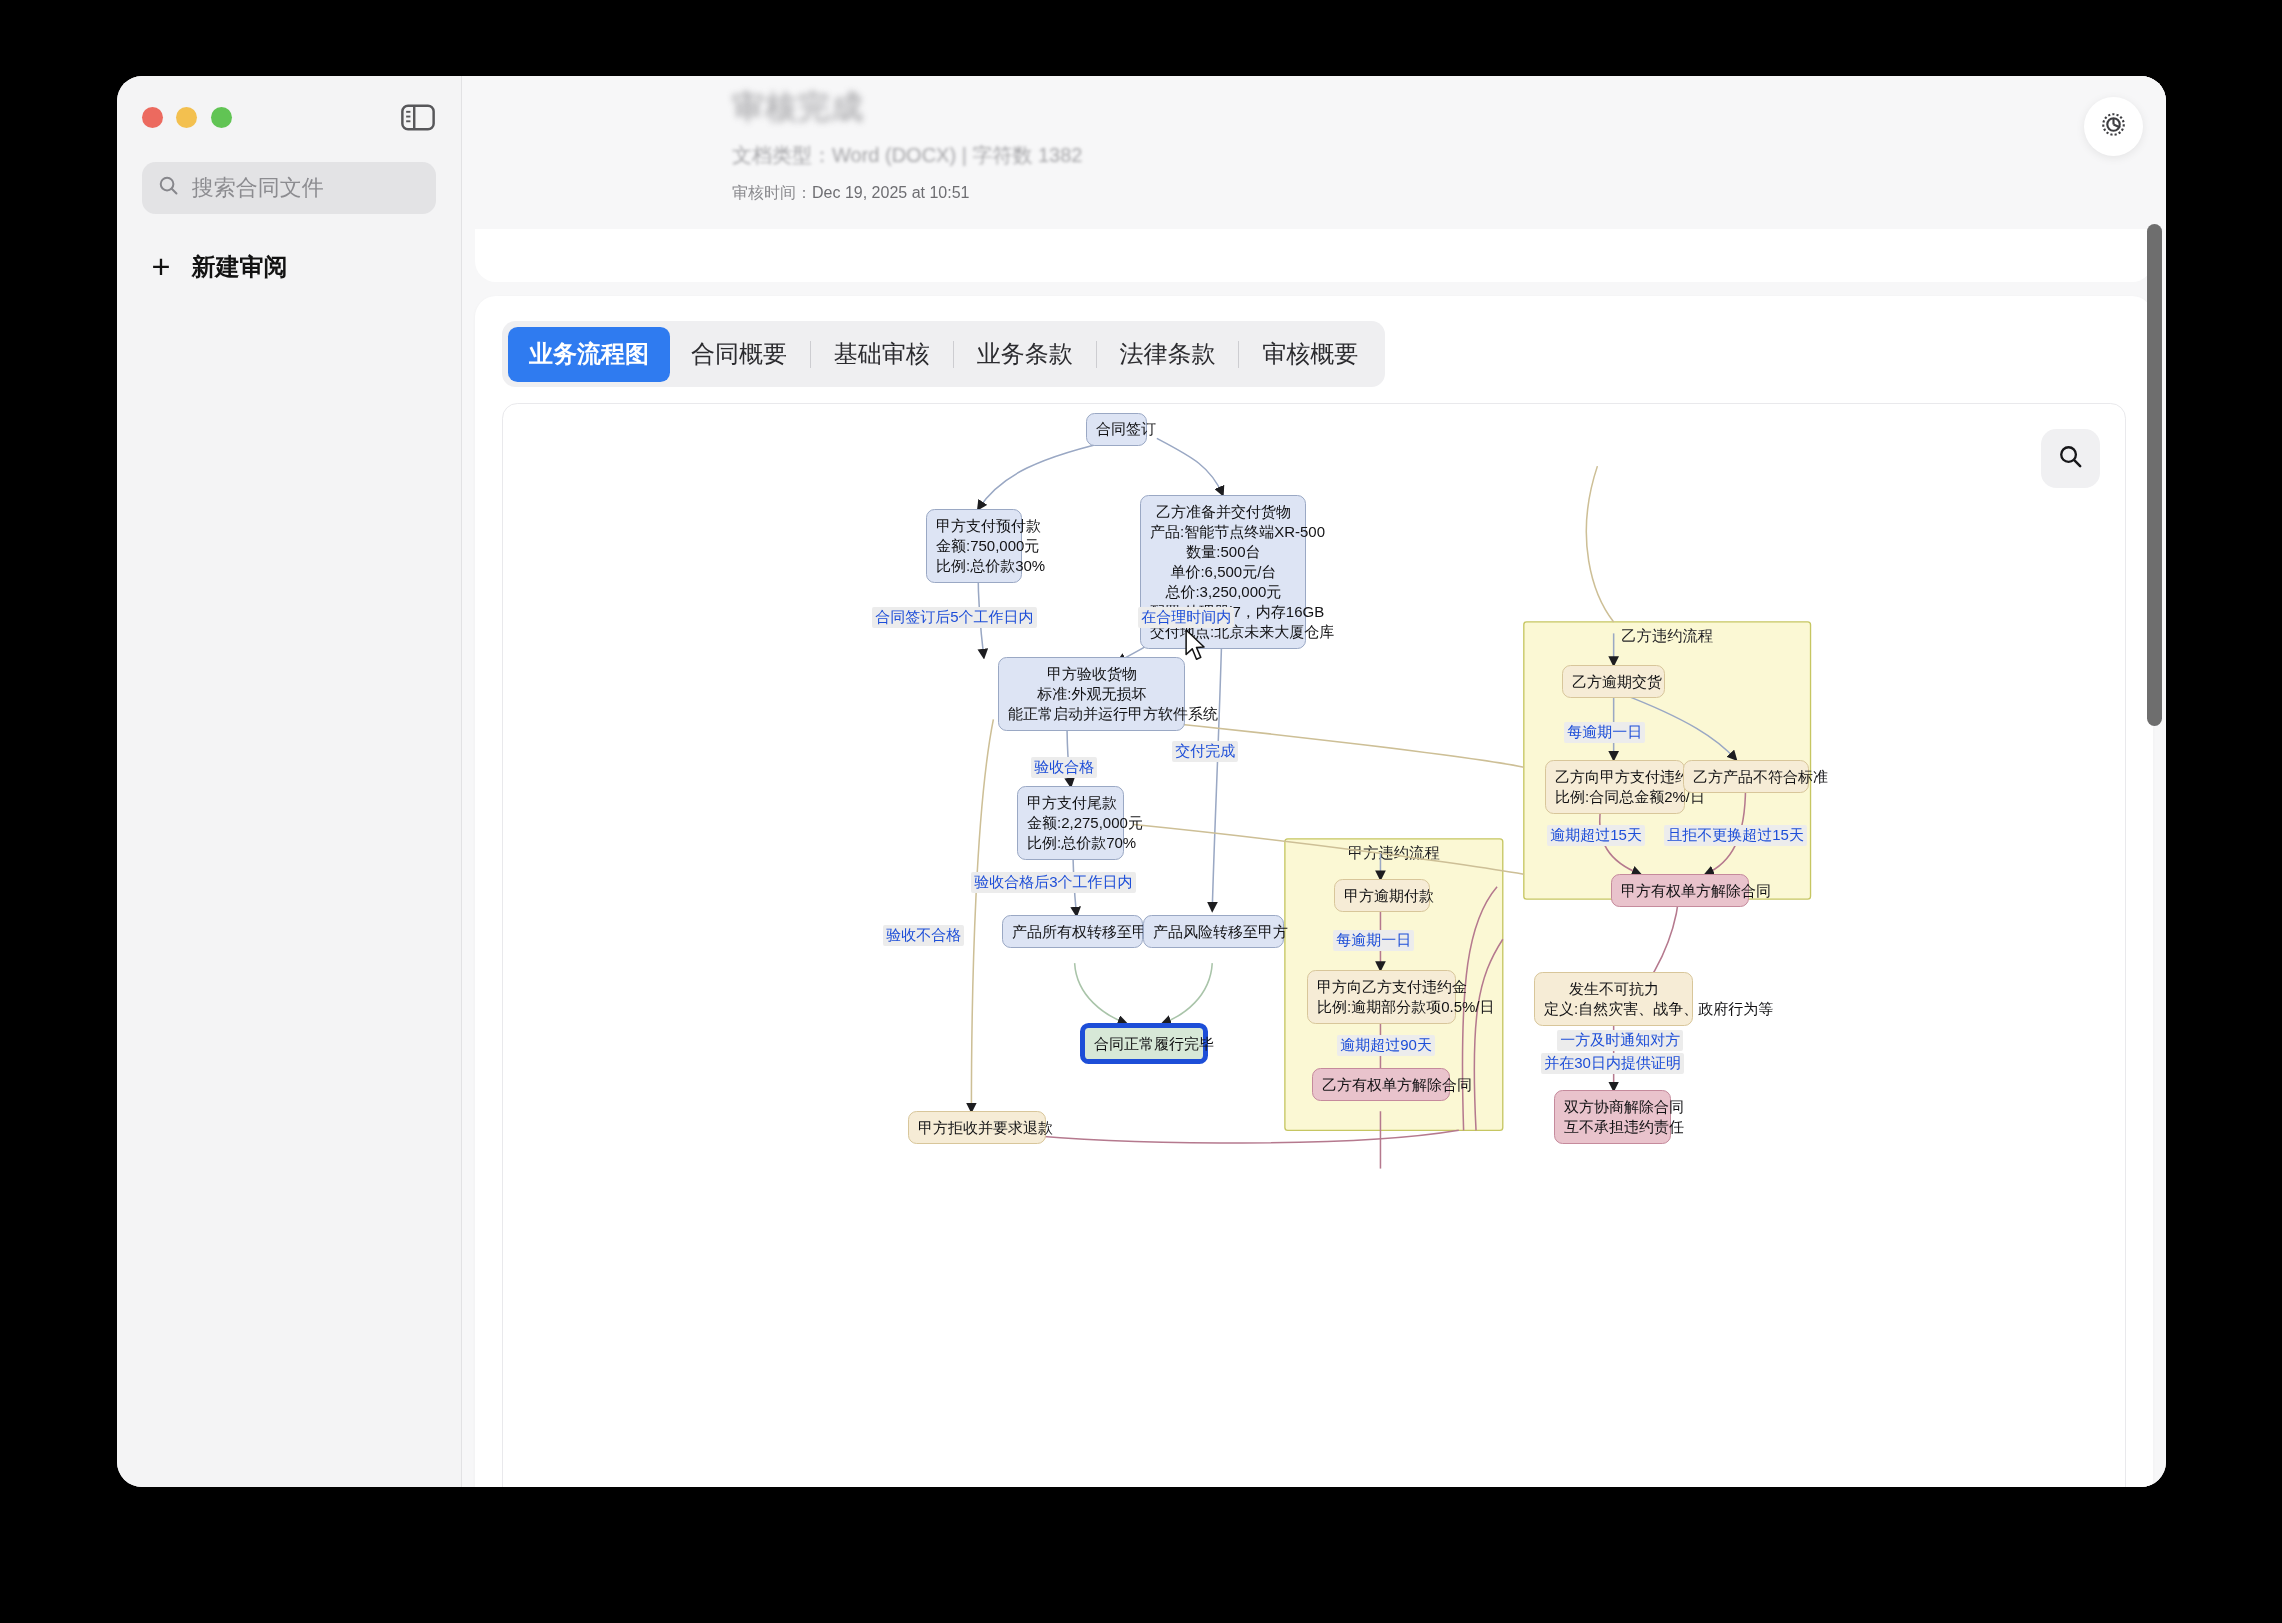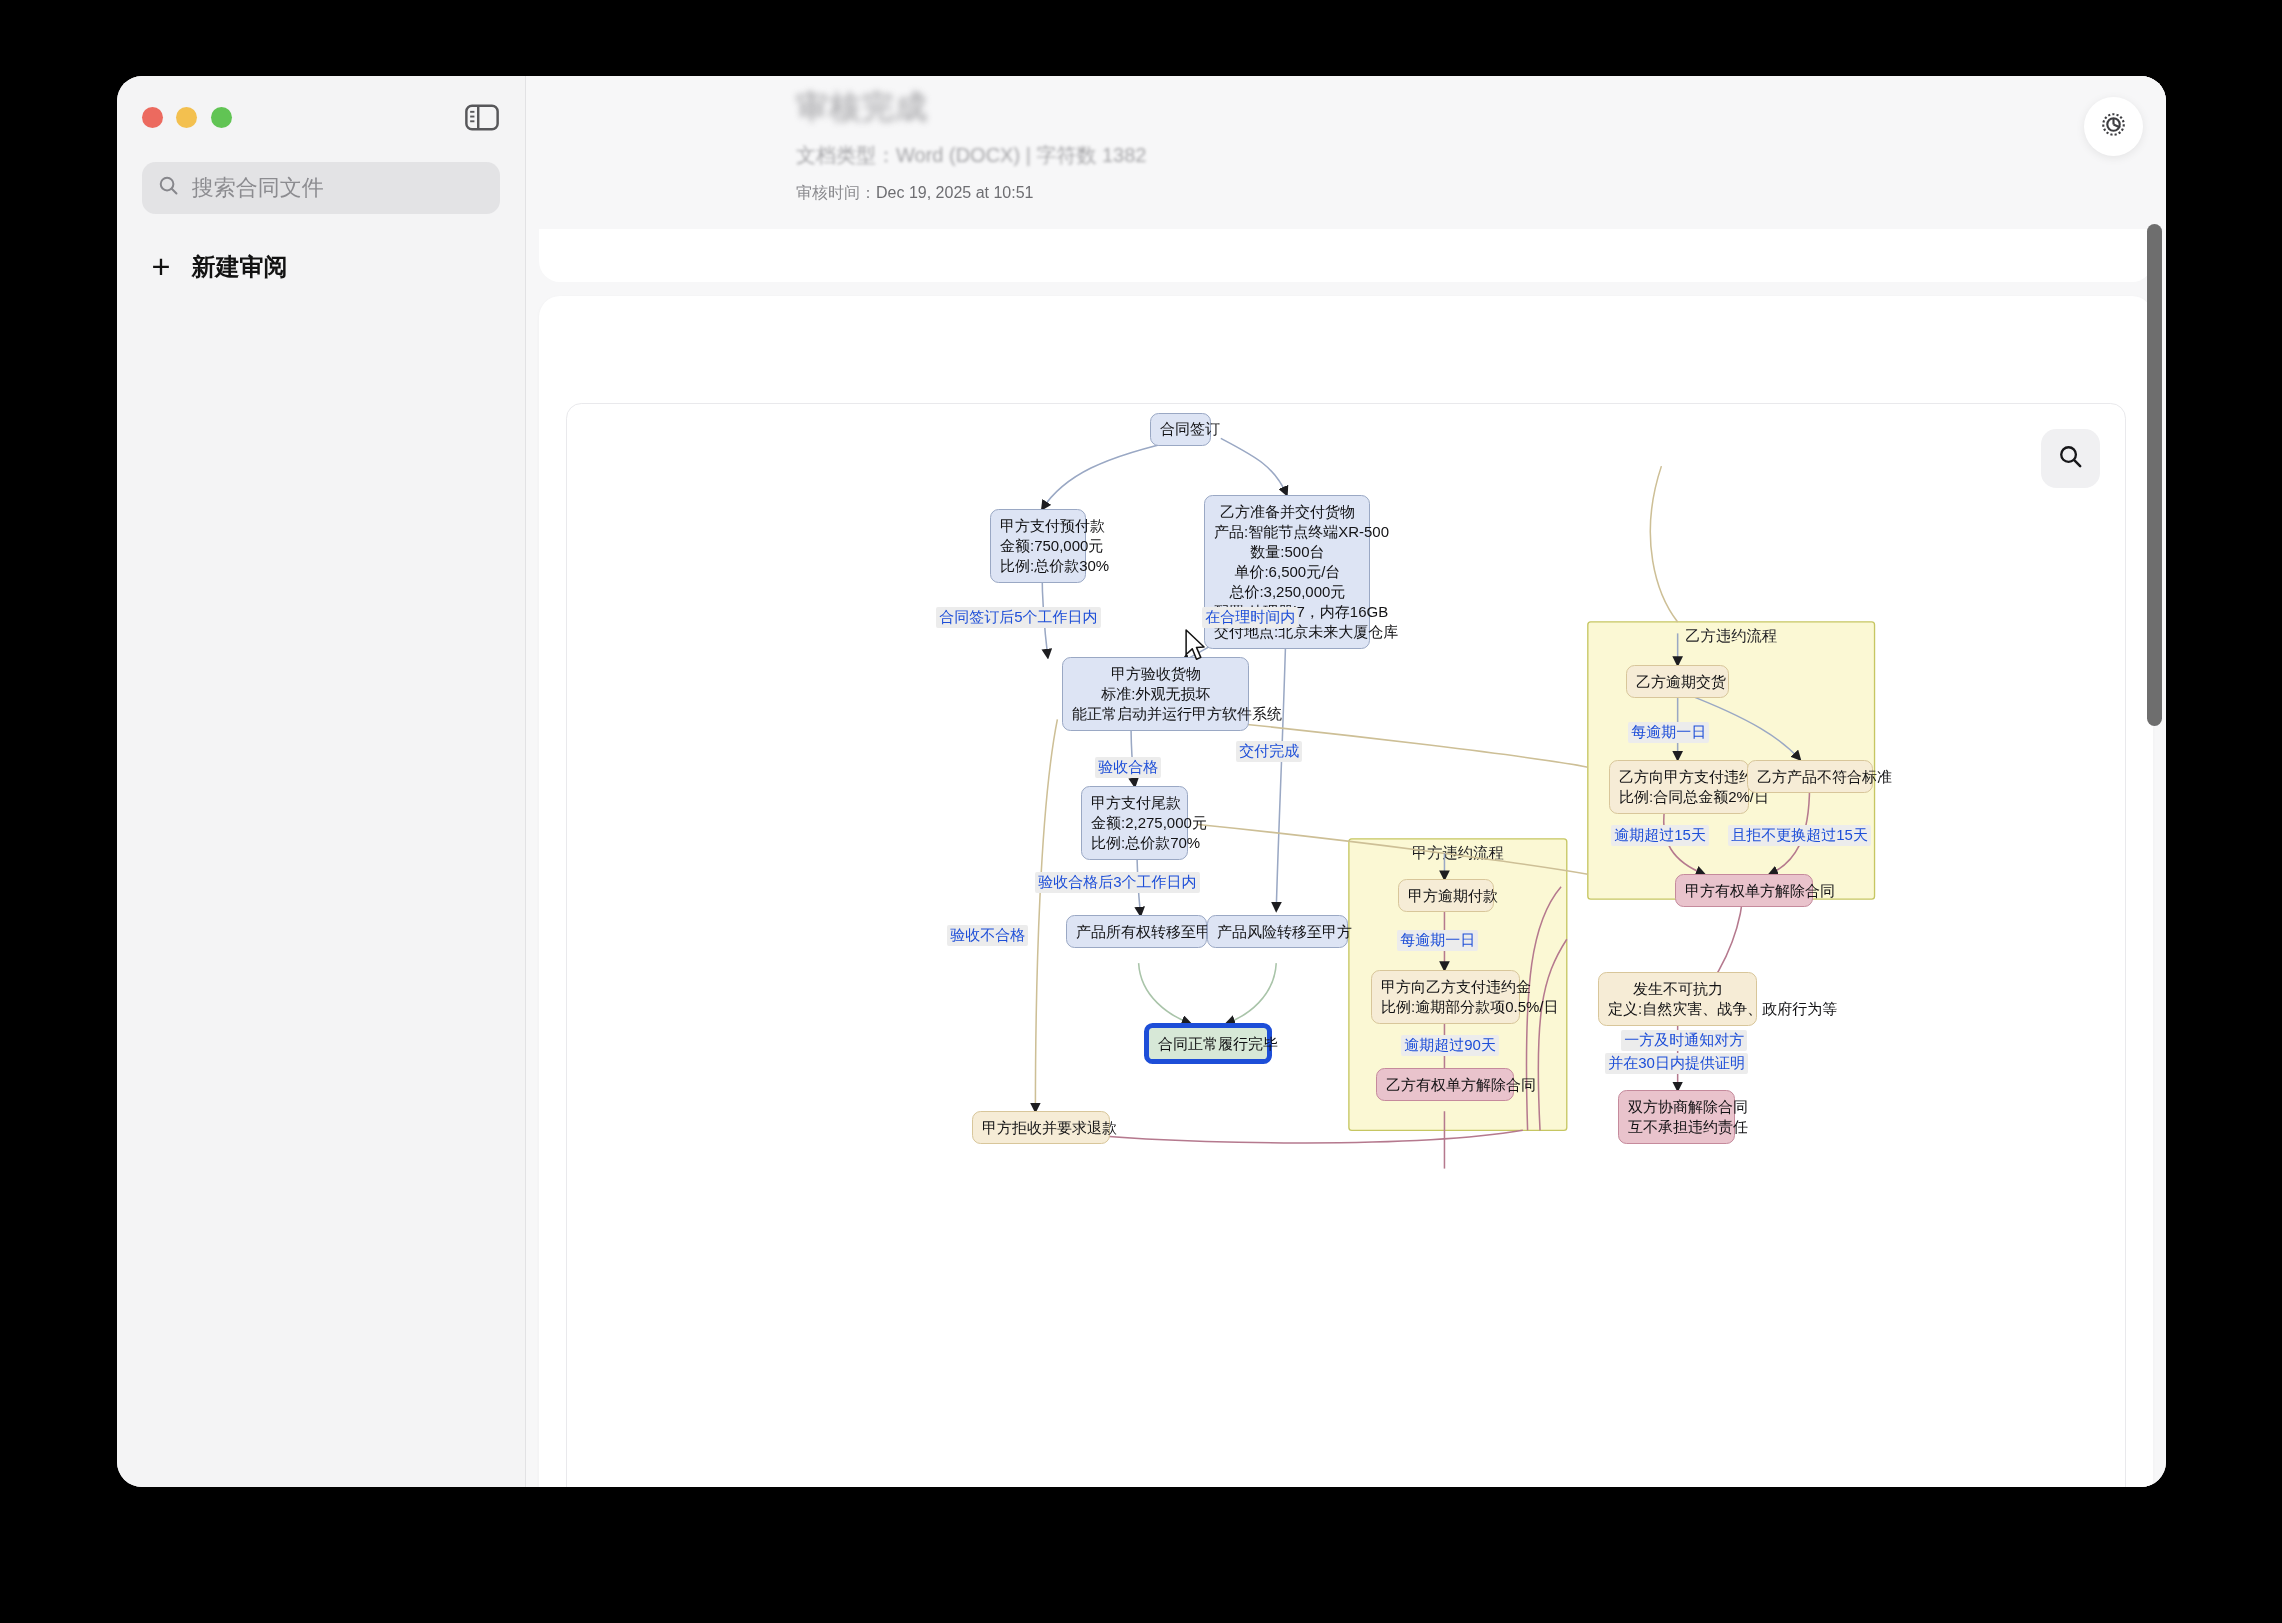--- a/index.html
+++ b/index.html
@@ -16,21 +16,21 @@
     width: 2049px; height: 1411px;
     background: #f7f7f8;
     border-radius: 25px;
     overflow: hidden;
     box-shadow: 0 25px 67px rgba(0,0,0,.55);
     display: flex;
   }
 
   
   #sidebar {
-    width: 409px; height: 100%;
+    width: 345px; height: 100%;
     background: #f4f4f5;
     border-right: 1px solid #e2e2e4;
     display: flex; flex-direction: column;
     flex: none;
   }
   .titlebar {
     height: 82px; display: flex; align-items: center;
     padding: 0 25px; gap: 13.4px;
   }
   .traffic { display: flex; gap: 13.4px; align-items: center; }
@@ -226,20 +226,32 @@
           </svg>
         </span>
       </div>
     </div>
 
     <div id="content-scroll">
       <div id="card"></div>
 
       <div id="panel">
 
+        <div id="tabs">
+          <div class="tab active">业务流程图</div>
+          <div class="tab">合同概要</div>
+          <div class="sep"></div>
+          <div class="tab">基础审核</div>
+          <div class="sep"></div>
+          <div class="tab">业务条款</div>
+          <div class="sep"></div>
+          <div class="tab">法律条款</div>
+          <div class="sep"></div>
+          <div class="tab">审核概要</div>
+        </div>
 
         <div id="diagram-area">
 
           <div id="zoom-btn">
             <span>
               <svg width="29" height="29" viewBox="0 0 30 30">
                 <circle cx="13" cy="13" r="7.6" fill="none" stroke="#17171a" stroke-width="2.4"></circle>
                 <line x1="18.6" y1="18.6" x2="25" y2="25" stroke="#17171a" stroke-width="2.6" stroke-linecap="round"></line>
               </svg>
             </span>

